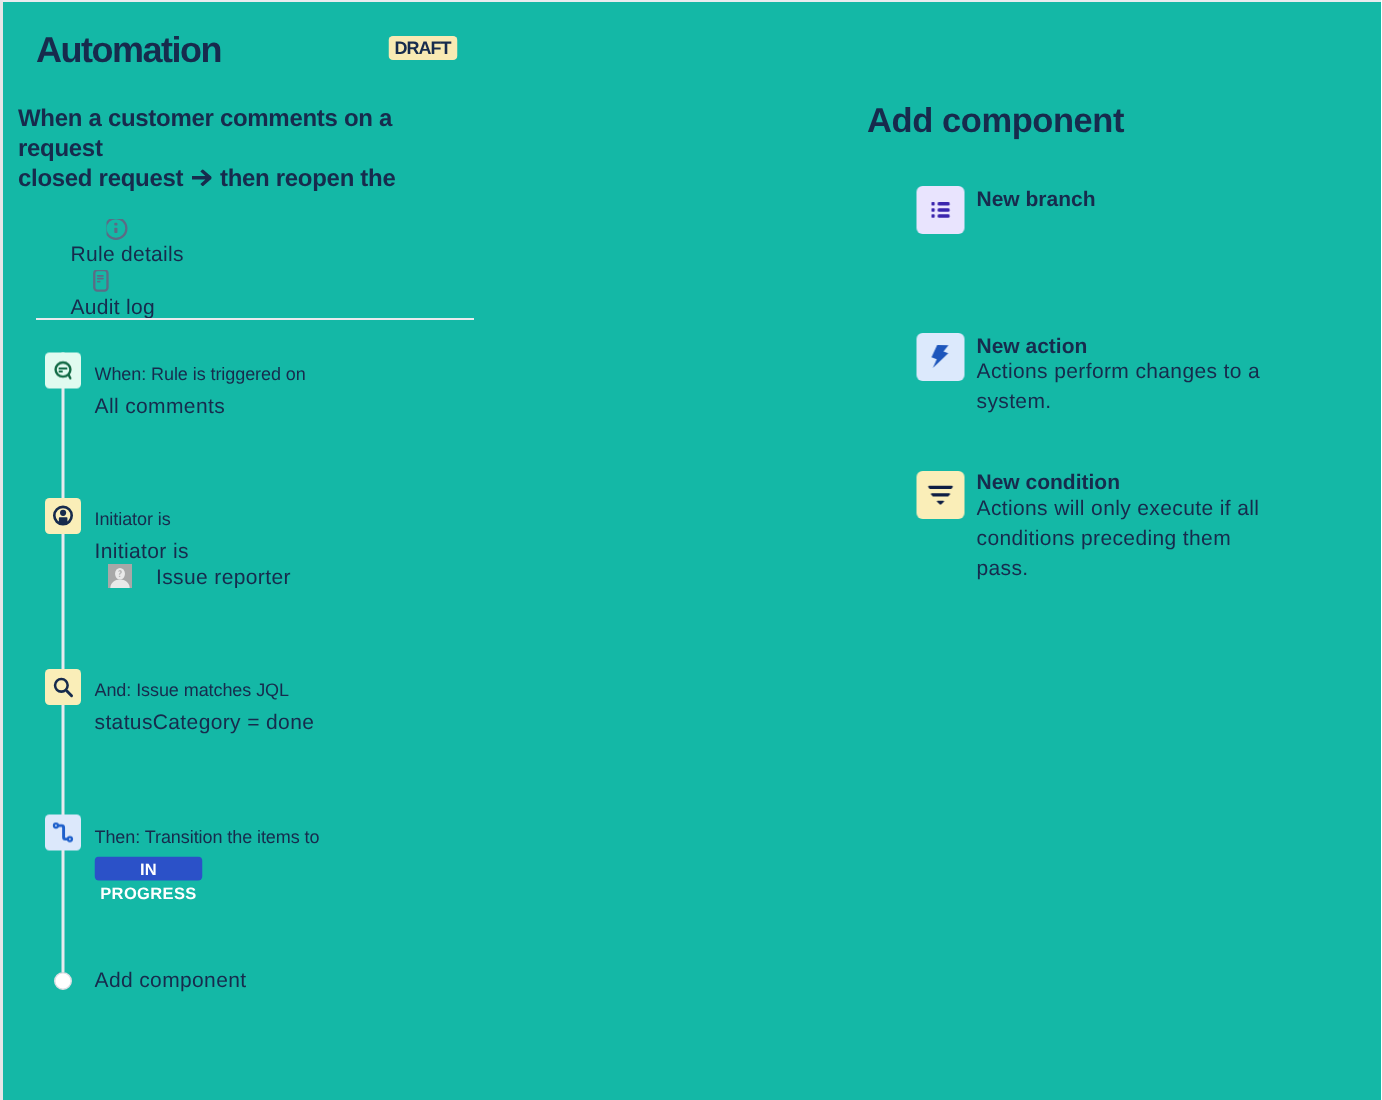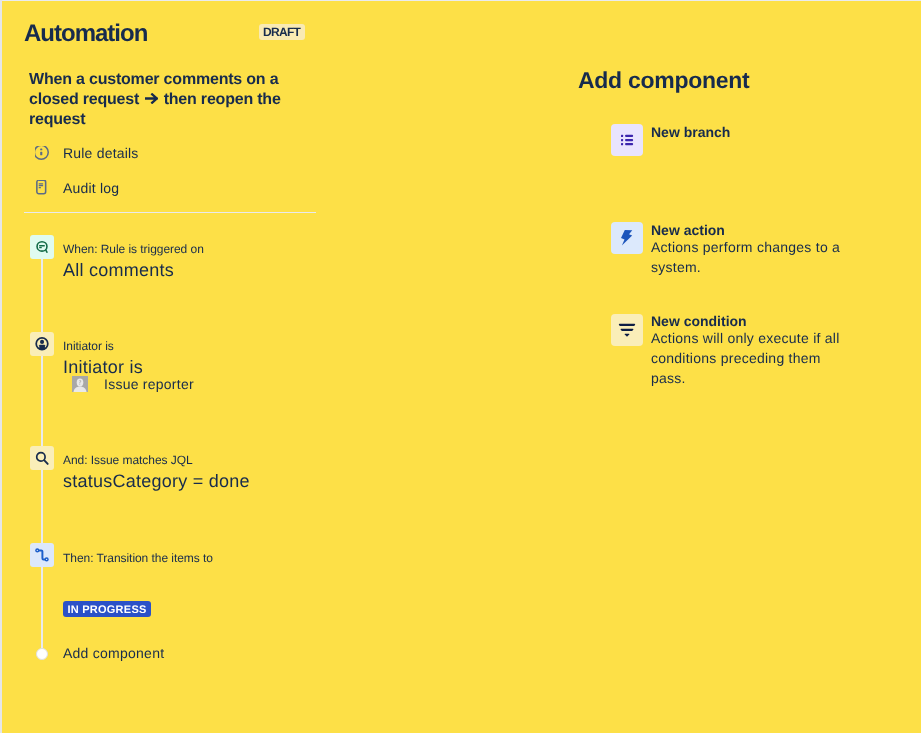--- a/index.html
+++ b/index.html
@@ -6,58 +6,58 @@
   * { box-sizing: border-box; -webkit-font-smoothing: antialiased; text-rendering: geometricPrecision; }
   html, body { margin:0; padding:0; }
   body {
     width: 921px; height: 733px;
     background: #ffffff;
     font-family: "Liberation Sans", sans-serif;
     color: #172B4D;
     overflow: hidden;
     -webkit-font-smoothing: antialiased;
   }
-  .page { position:absolute; left:0; top:0; width:921px; height:733px; background:#fde047; transform:translateZ(0); }
+  .page { position:absolute; left:0; top:0; width:921px; height:733px; background:#14b8a6; transform:translateZ(0); }
   .edge-top { left:0; top:0; width:921px; height:1px; background:#EAEBEF; }
   .edge-left { left:0; top:0; width:1.5px; height:733px; background:#E5E6E8; }
   .abs { position:absolute; transform:translateZ(0); }
 
   
   .page-title { left:24px; top:21px; font-size:24px; line-height:26px;
                 font-weight:700; letter-spacing:-1px; color:#172B4D; white-space:nowrap; }
   .draft-badge { left:259px; top:24px; width:46px; height:16px;
                  background:#F9EAB3; color:#172B4D; border-radius:3px;
                  font-size:12px; font-weight:700; line-height:16px; letter-spacing:-0.7px;
                  text-align:center; text-indent:-0.7px; }
 
-  .rule-name { left:29px; top:70px; width:280px;
+  .rule-name { left:12px; top:70px; width:280px;
                font-size:16px; font-weight:700; line-height:20px; color:#172B4D; letter-spacing:-0.2px; }
 
-  .nav-item { left:35px; display:flex; align-items:center; }
+  .nav-item { left:35px; display:flex; align-items:center;flex-direction:column; }
   .nav-ico { width:16px; height:16px; display:block; flex:0 0 16px; }
   .audit-ico { position:relative; top:-1px; }
   .nav-label { font-size:14px; line-height:16px; color:#172B4D; margin-left:12px; white-space:nowrap; letter-spacing:0.2px; position:relative; top:-1px; }
 
   .divider { left:24px; top:212px; width:292px; height:1px; background:#E9EAEE; }
 
   
   .vline { left:40.8px; top:235px; width:2.4px; height:413px; background:#E9EAEE; }
 
   .step-ico { left:30px; width:24px; height:24px; border-radius:3px;
               display:flex; align-items:center; justify-content:center; }
   .step-title { left:63px; font-size:12px; line-height:20px; color:#172B4D; white-space:nowrap; letter-spacing:-0.05px; }
-  .step-sum { left:63px; font-size:18px; line-height:18px; color:#172B4D; white-space:nowrap; letter-spacing:0.25px; }
+  .step-sum { left:63px; font-size:14px; line-height:18px; color:#172B4D; white-space:nowrap; letter-spacing:0.25px; }
 
   .avatar-row { left:72px; display:flex; align-items:center; }
   .avatar { width:16px; height:16px; display:block; }
   .avatar-name { font-size:14px; line-height:16px; margin-left:16px; color:#172B4D; white-space:nowrap; letter-spacing:0.25px; }
 
-  .status-lozenge { left:63px; width:88px; height:16px;
+  .status-lozenge { left:63px; width:72px; height:16px;
         background:#2B51C8; color:#ffffff; border-radius:3px; font-size:11px; font-weight:700;
-        line-height:16px; letter-spacing:0.25px; text-align:center; padding-top:1px;margin-top:30px; }
+        line-height:16px; letter-spacing:0.25px; text-align:center; padding-top:1px; }
 
   .add-circle { left:36px; top:648px; width:12px; height:12px; border-radius:50%;
                 border:1.5px solid #DEDFE4; background:#fff; }
   .add-label { left:63px; top:644px; font-size:14px; line-height:18px; color:#172B4D; white-space:nowrap; letter-spacing:0.25px; }
 
   
   .panel-title { left:578px; top:67px; font-size:23px; line-height:26px;
                  font-weight:700; color:#172B4D; letter-spacing:-0.28px; white-space:nowrap; }
 
   .pitem-ico { left:611px; width:32px; height:32px; border-radius:4px;
@@ -75,24 +75,24 @@
 
 <div class="page">
   <div class="abs edge-top"></div>
   <div class="abs edge-left"></div>
 
   <div class="abs page-title">Automation</div>
   <div class="abs draft-badge">DRAFT</div>
 
   <div class="abs rule-name">
       <span class="ln">When a customer comments on a</span>
+      <span class="ln">request</span>
       <span class="ln">closed request <span class="arrow-glyph"><svg width="13" height="11" viewBox="0 0 13 11" fill="none" aria-hidden="true">
             <path d="M1.1 5.5 H11.6 M7.2 1.3 L11.9 5.5 L7.2 9.7" stroke="#172B4D" stroke-width="2.3" stroke-linecap="square" stroke-linejoin="miter"></path>
           </svg></span> then reopen the</span>
-      <span class="ln">request</span>
     </div>
 
   <div class="abs nav-item" style="top:146px">
     <span class="nav-ico">
       <svg width="16" height="16" viewBox="0 0 16 16" fill="none">
         <circle cx="6.3" cy="6.3" r="6.95" stroke="#5C6B85" stroke-width="1.5"></circle>
         <rect x="5.2" y="5.85" width="2.1" height="3.5" rx="0.55" fill="#5C6B85"></rect>
         <rect x="5.2" y="2.55" width="2.1" height="1.8" rx="0.55" fill="#5C6B85"></rect>
       </svg>
     </span>

